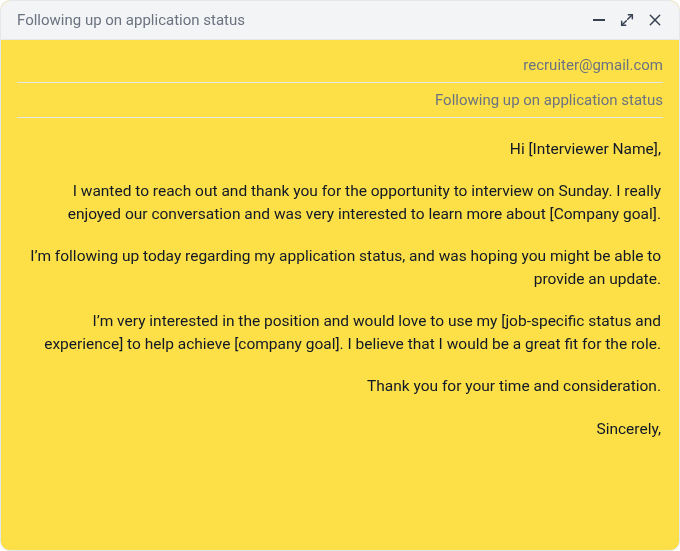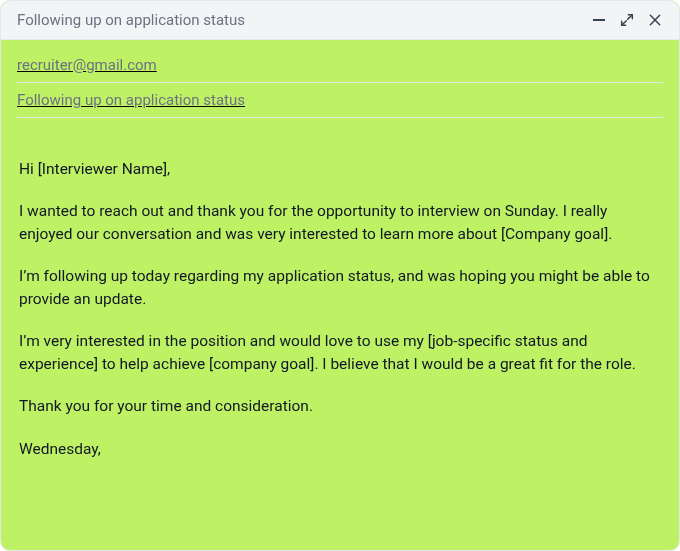--- a/index.html
+++ b/index.html
@@ -12,23 +12,24 @@
       background: #fff;
       width: 680px;
       height: 551px;
     }
     .compose-window {
       width: 680px;
       height: 551px;
       border: 1px solid #e5e7eb;
       border-radius: 10px;
       overflow: hidden;
-      background: #bef264;
+      background: #fde047;
       display: flex;
       flex-direction: column;
+      text-align: right;
     }
     .title-bar {
       background: #f3f4f6;
       padding: 10px 16px;
       display: flex;
       align-items: center;
       justify-content: space-between;
       border-bottom: 1px solid #e5e7eb;
     }
     .title-text {
@@ -48,39 +49,37 @@
       cursor: pointer;
       width: 16px;
       height: 16px;
     }
     .window-controls svg {
       width: 16px;
       height: 16px;
     }
     .fields {
       padding: 8px 16px 0 16px;
-      text-decoration: underline;
     }
     .field-row {
       padding: 8px 0;
       border-bottom: 1px solid #e5e7eb;
       color: #6b7280;
       font-size: 15px;
     }
     .body-area {
       padding: 20px 18px 16px 18px;
       color: #111827;
       font-size: 15.5px;
       line-height: 1.45;
       flex: 1;
       overflow: auto;
     }
     .body-area p {
       margin-bottom: 20px;
-      margin-top: 20px;
     }
     .body-area p:last-child {
       margin-bottom: 0;
     }
     .minimize-line {
       width: 12px;
       height: 2px;
       background: #374151;
       display: block;
     }
@@ -116,15 +115,15 @@
     <div class="field-row">recruiter@gmail.com</div>
     <div class="field-row">Following up on application status</div>
   </div>
 
   <div class="body-area">
     <p>Hi [Interviewer Name],</p>
     <p>I wanted to reach out and thank you for the opportunity to interview on Sunday. I really enjoyed our conversation and was very interested to learn more about [Company goal].</p>
     <p>I’m following up today regarding my application status, and was hoping you might be able to provide an update.</p>
     <p>I’m very interested in the position and would love to use my [job-specific status and experience] to help achieve [company goal]. I believe that I would be a great fit for the role.</p>
     <p>Thank you for your time and consideration.</p>
-    <p>Wednesday,</p>
+    <p>Sincerely,</p>
   </div>
 </div>
 
 </body></html>

